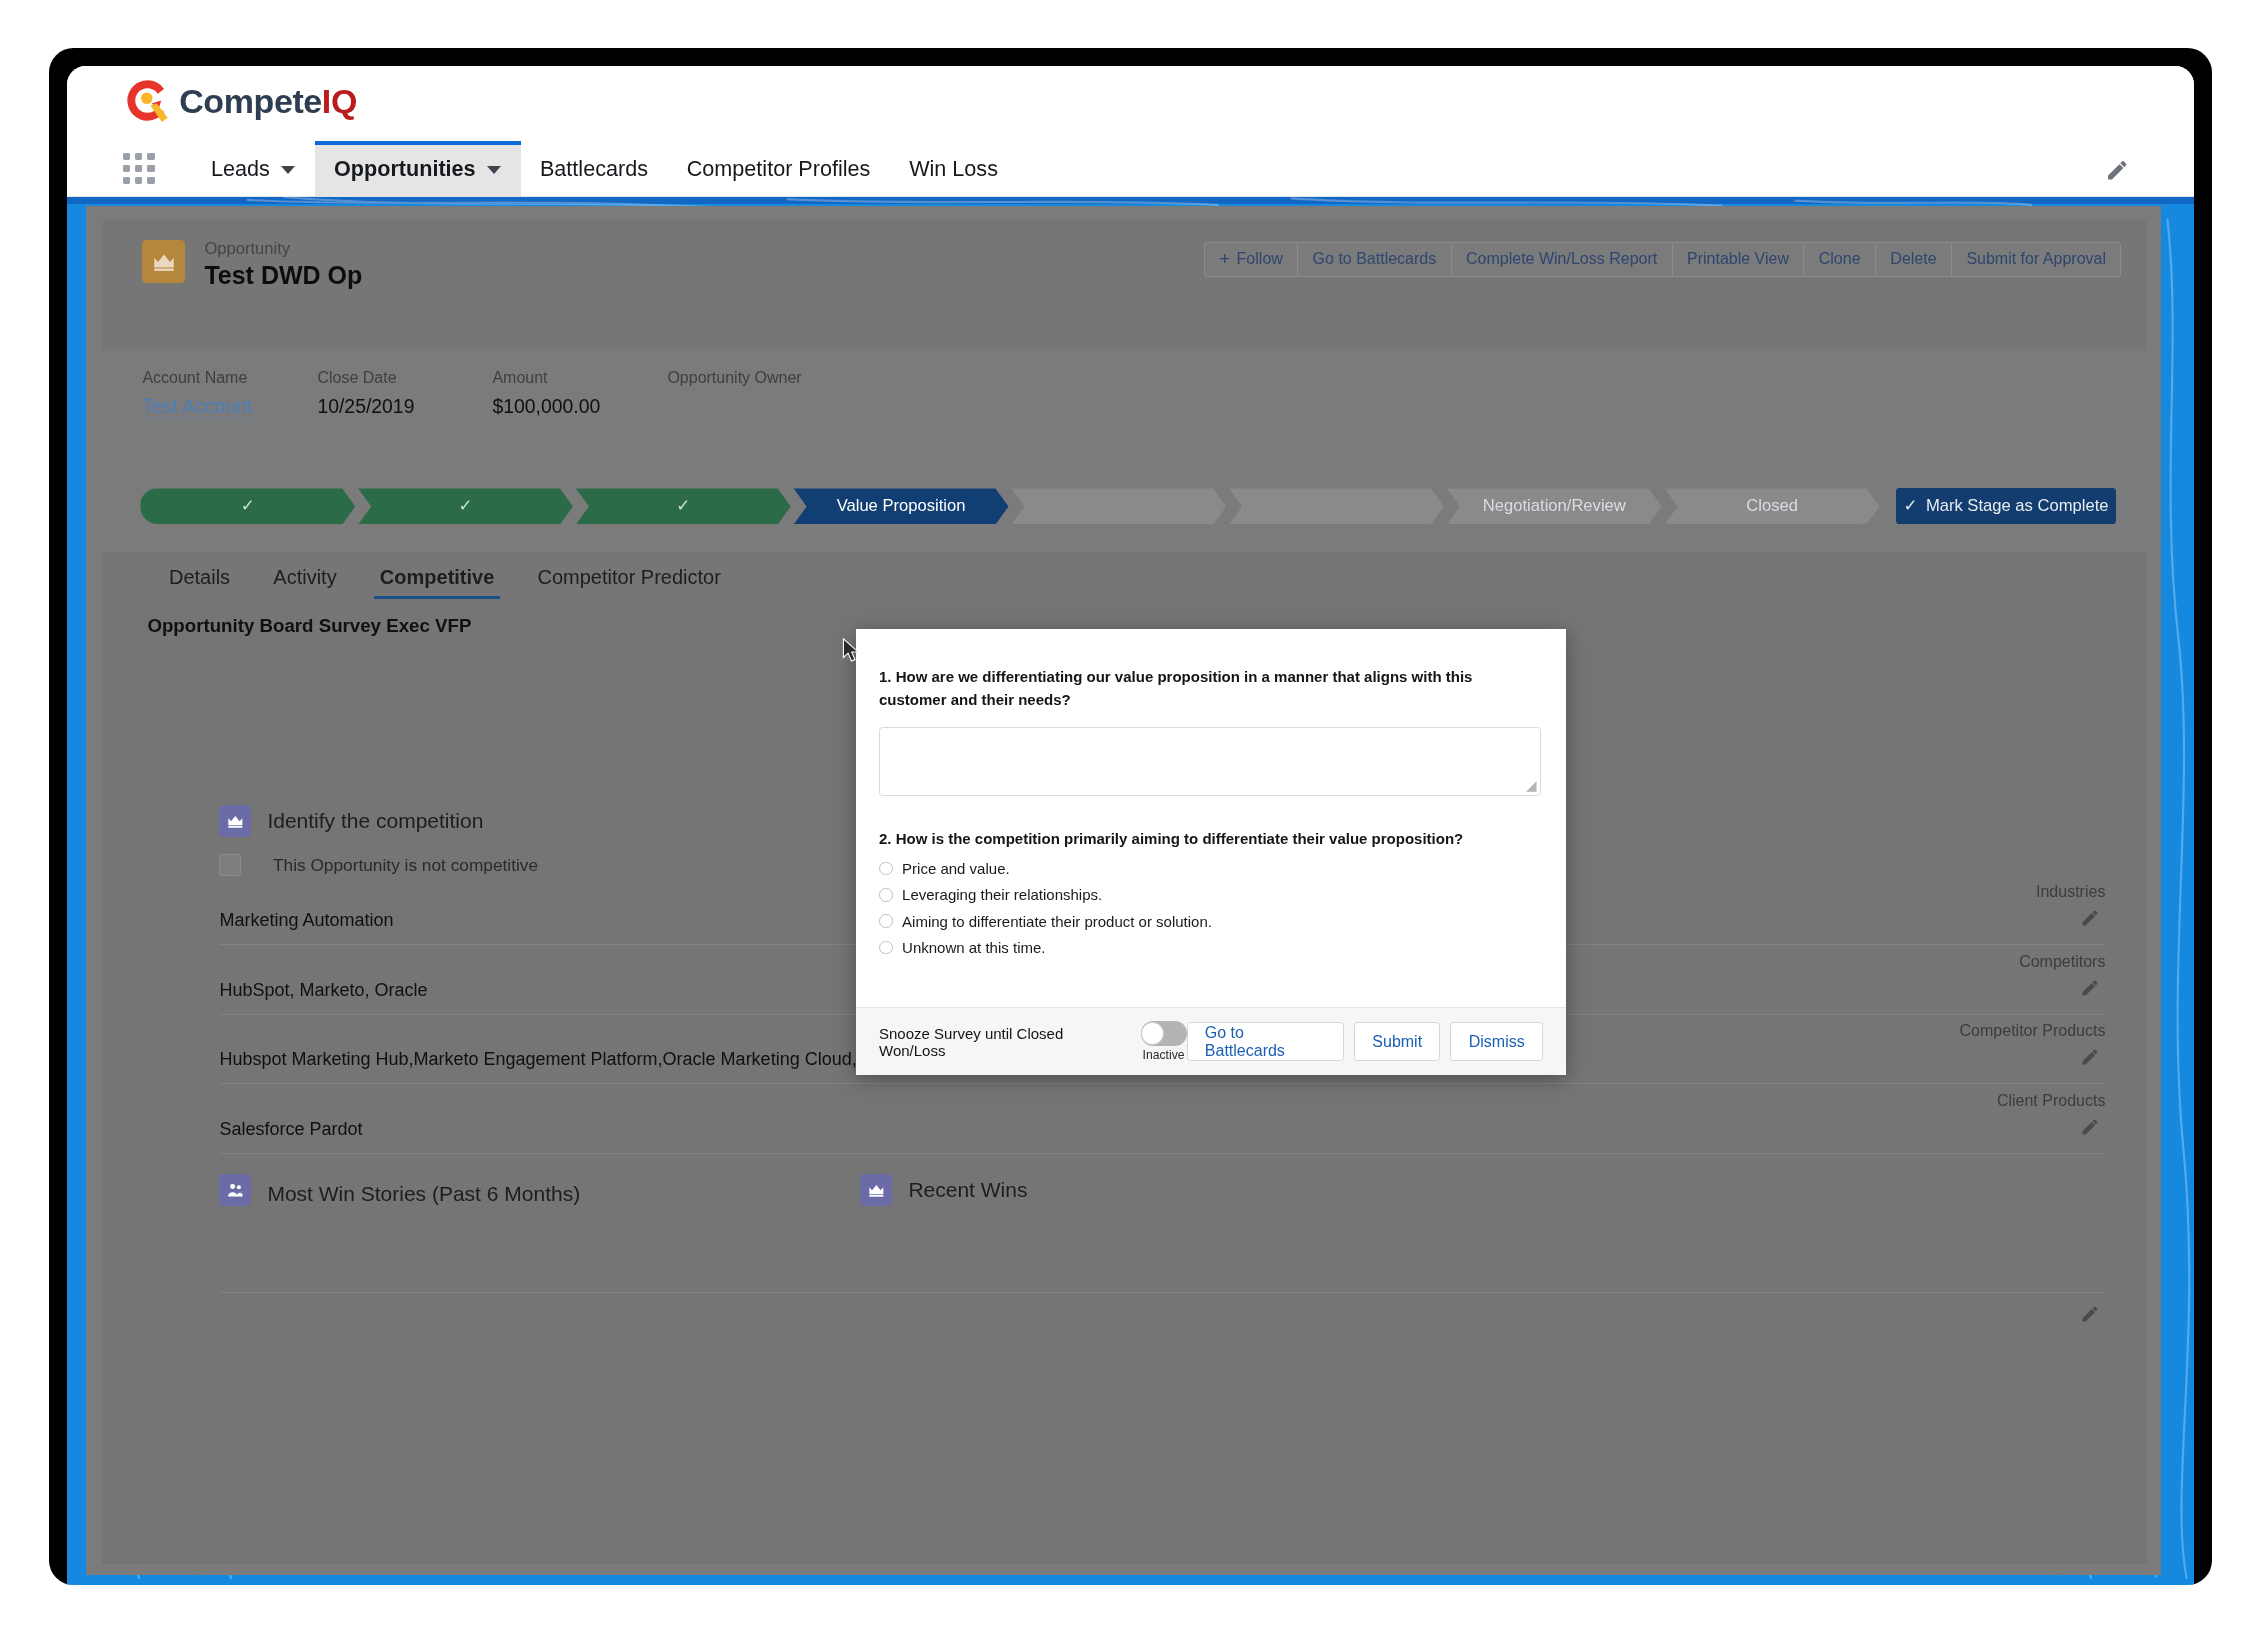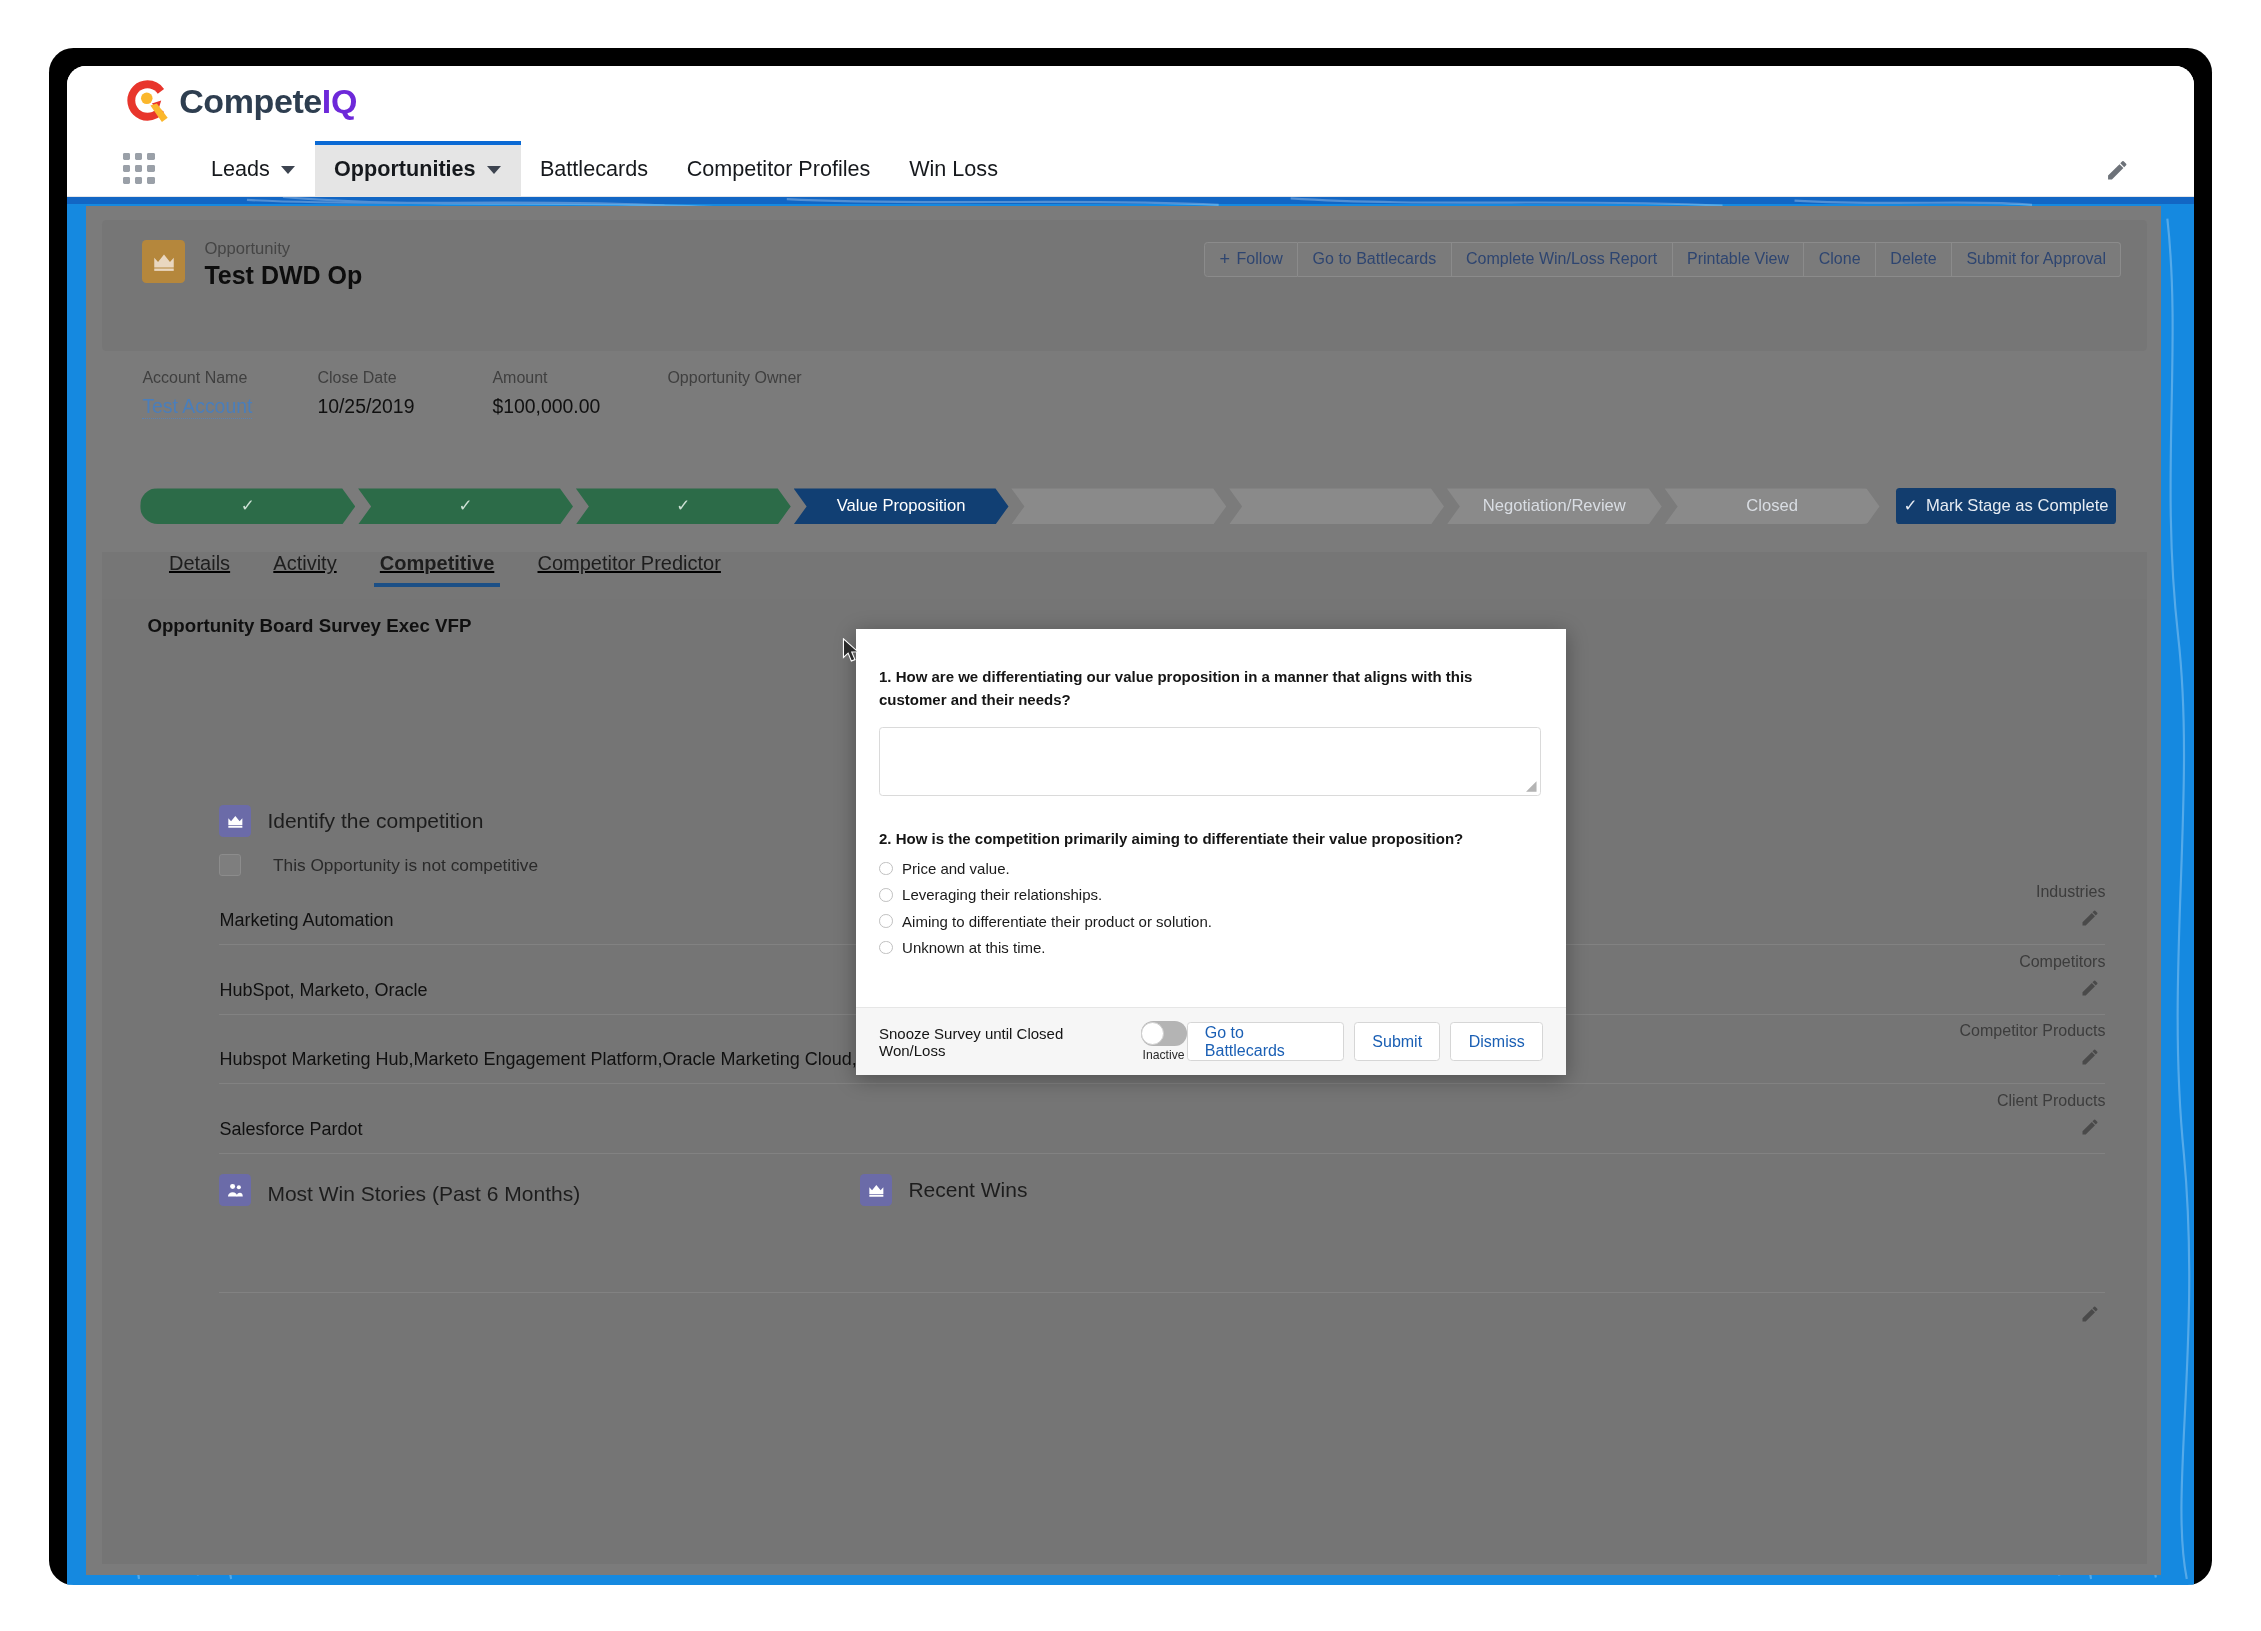--- a/index.html
+++ b/index.html
@@ -34,21 +34,21 @@
     position: relative;
     height: 75px;
     background: #ffffff;
     display: flex;
     align-items: center;
   }
   #app-logo { position: absolute; left: 56px; top: 10px; display: flex; align-items: center; gap: 7.2px; }
   .logo-mark { width: 49px; height: 49px; position: relative; }
   .logo-word { font-size: 34px; font-weight: bold; letter-spacing: -0.4px; line-height: 1; }
   .logo-word .dark { color: #2e3e50; }
-  .logo-word .red { color: #6d28d9; }
+  .logo-word .red { color: #b91c1c; }
 
   
   #search-bar {
     position: absolute; left: 649px; top: 81px;
     width: 866px; height: 55px;
     border: 0.7px solid #d4d7dd; border-radius: 5.8px;
     background: #fff; display: flex; align-items: center;
   }
   #search-scope {
     width: 81px; height: 100%; display: flex; align-items: center; justify-content: center;
@@ -131,21 +131,21 @@
   .path-stage:last-child { border-radius: 0 18px 18px 0; margin-right: 0; }
   .path-stage.done { background: #2c6b48; color: #cfe2d6; }
   .path-stage.current { background: #113f73; color: #ffffff; }
   #mark-complete-btn {
     margin-left: 16px; width: 229px; height: 36px; background: #123d6e; color: #e7ecf3;
     border-radius: 3.6px; display: flex; align-items: center; justify-content: center; gap: 8.6px;
     font-size: 16.6px; cursor: pointer;
   }
 
   
-  #tabs-bar { position: absolute; left: 16px; top: 346px; width: 2045px; height: 48px; background: #767676; display: flex; align-items: flex-start; padding-left: 45px; text-decoration: underline; }
+  #tabs-bar { position: absolute; left: 16px; top: 346px; width: 2045px; height: 48px; background: #767676; display: flex; align-items: flex-end; padding-left: 45px; }
   .tab { font-size: 20px; color: #1e1e1e; padding: 0 21.6px 11.5px 21.6px; position: relative; cursor: pointer; }
   .tab.active { font-weight: bold; }
   .tab.active::after { content: ""; position: absolute; left: 16px; right: 16px; bottom: 0; height: 4.3px; background: #1b4f86; }
 
   #panel { position: absolute; left: 16px; top: 393px; width: 2045px; height: 965px; background: #757575; }
   #panel-title { position: absolute; left: 45px; top: 16px; font-size: 18.7px; font-weight: bold; color: #101010; }
 
   .section-head { position: absolute; display: flex; align-items: center; gap: 16px; }
   .sec-icon { width: 32px; height: 32px; background: #6b6ba8; border-radius: 4.3px; display: flex; align-items: center; justify-content: center; }
   .sec-label { font-size: 21px; color: #1d1d1d; }

